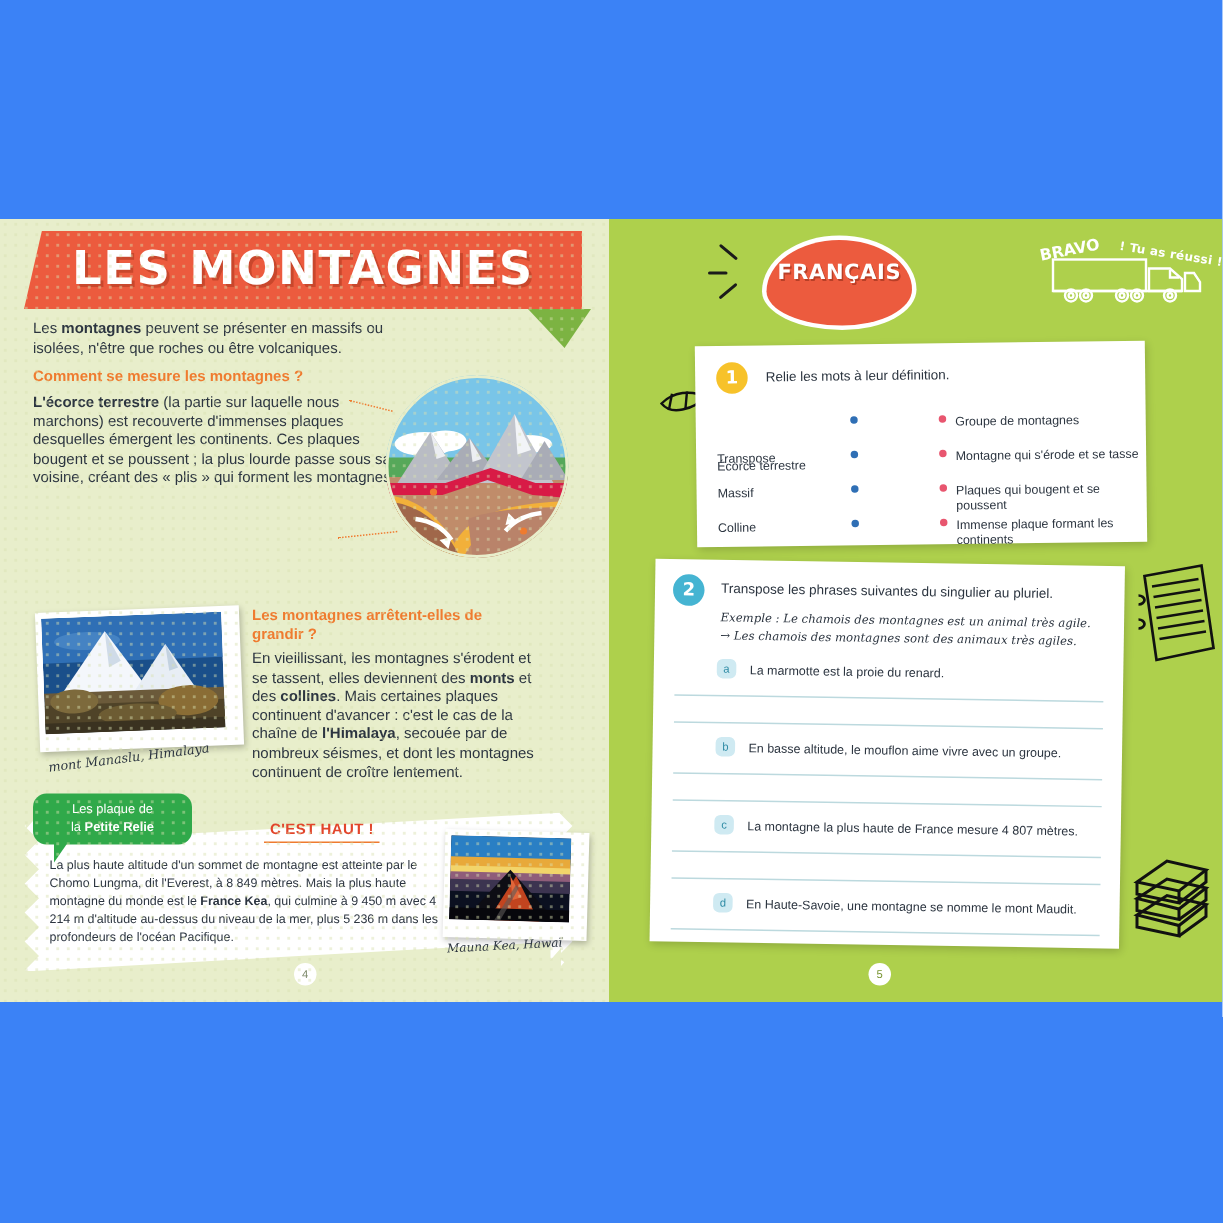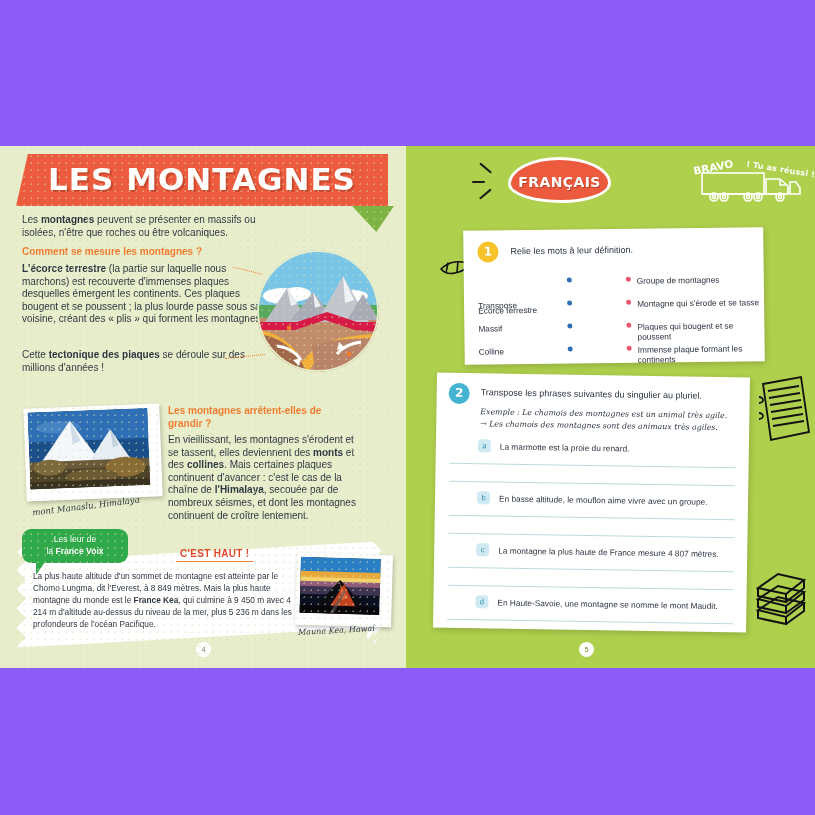--- a/index.html
+++ b/index.html
@@ -1,18 +1,18 @@
 <!DOCTYPE html>
 <html><head>
 <meta charset="utf-8">
 <style>
   html,body{margin:0;padding:0;background:#ffffff;}
   body{width:815px;height:815px;overflow:hidden;font-family:"Liberation Sans",sans-serif;}
 
-  #stage{position:relative;width:815px;height:815px;background:#8b5cf6;}
+  #stage{position:relative;width:815px;height:815px;background:#3b82f6;}
 
   
   #spread{position:absolute;left:0;top:146px;width:815px;height:522px;overflow:hidden;}
 
   .page{position:absolute;top:0;height:522px;overflow:hidden;}
   #page-left{left:0;width:406px;background:#e8eecb;}
   #page-right{left:406px;width:409px;background:#aed04c;}
 
   
   #page-left:after{content:"";position:absolute;inset:0;pointer-events:none;
@@ -79,21 +79,21 @@
 
   #pc2{left:296px;top:408px;width:88px;height:64px;transform:rotate(1.6deg);}
   #cap2{left:298px;top:480px;transform:rotate(-3deg);font-size:8px;}
 
   .pagenum{position:absolute;width:15px;height:15px;border-radius:50%;background:#fff;
      color:#7d8a6a;font-size:7.5px;line-height:15px;text-align:center;}
   #pn4{left:196px;top:496px;}
   #pn5{left:579px;top:496px;background:#fff;color:#7a9634;}
 
   
-  #fr-bubble{position:absolute;left:511px;top:14px;width:97px;height:40px;}
+  #fr-bubble{position:absolute;left:511px;top:14px;width:97px;height:57px;}
   #fr-bubble .blob{position:absolute;inset:0;background:#ec5b3e;border-radius:50% 50% 48% 52%/60% 58% 42% 40%;
      box-shadow:0 0 0 3px #fff;}
   #fr-bubble .lbl{position:absolute;left:0;right:0;top:14px;text-align:center;color:#fff;
      font-family:"DejaVu Sans",sans-serif;font-weight:bold;font-size:14px;letter-spacing:.4px;
      text-shadow:1px 1px 0 #b83f27;}
   .spark{position:absolute;background:#1b1b1b;height:2.4px;border-radius:2px;}
 
   #bravo{position:absolute;left:693px;top:13px;width:118px;height:15px;}
   #bravo span{position:absolute;font-family:"DejaVu Sans",sans-serif;font-weight:bold;color:#fff;white-space:nowrap;}
   #bravo .b1{left:0;top:2px;font-size:10.5px;transform:rotate(-11deg);}
@@ -139,23 +139,20 @@
       <div class="lp-text" id="p1">
         Les <b>montagnes</b> peuvent se présenter en massifs ou isolées, n'être que roches ou être volcaniques.
       </div>
 
       <div class="lp-text lp-head" id="h1">Comment se mesure les montagnes ?</div>
 
       <div class="lp-text" id="p2">
         <b>L'écorce terrestre</b> (la partie sur laquelle nous marchons) est recouverte d'immenses plaques desquelles émergent les continents. Ces plaques bougent et se poussent&nbsp;; la plus lourde passe sous sa voisine, créant des «&nbsp;plis&nbsp;» qui forment les montagnes.
       </div>
 
-      <div class="lp-text" id="p3">
-        Cette <b>tectonique des plaques</b> se déroule sur des millions d'années&nbsp;!
-      </div>
 
       <div class="dots-a"></div>
       <div class="dots-b"></div>
 
       <div id="earth">
         <svg width="122" height="122" viewBox="0 0 122 122">
           <defs>
               <clipPath id="cc">
                 <circle cx="61" cy="61" r="61"></circle>
               </clipPath>
@@ -241,22 +238,22 @@
             <polygon points="40,26 48,40 42,42" fill="#e2663a"></polygon>
             <rect y="48" width="80" height="8" fill="#07070c"></rect>
             <path d="M30,56 L44,32 L46,34 L34,56 Z" fill="#5d5a58" opacity=".6"></path>
           </svg>
         </div>
       </div>
       <div class="cap" id="cap2">Mauna Kea, Hawaï</div>
 
       <div id="bubble">
         <div class="bt">
-          <span>Les leur de</span><br>
-          la <b>France Voix</b>
+          <span>Les plaque de</span><br>
+          la <b>Petite Relie</b>
         </div>
       </div>
 
       <div class="pagenum" id="pn4">4</div>
     </div>
 
     <div class="page" id="page-right">
     </div>
 
     <div id="fr-bubble">

